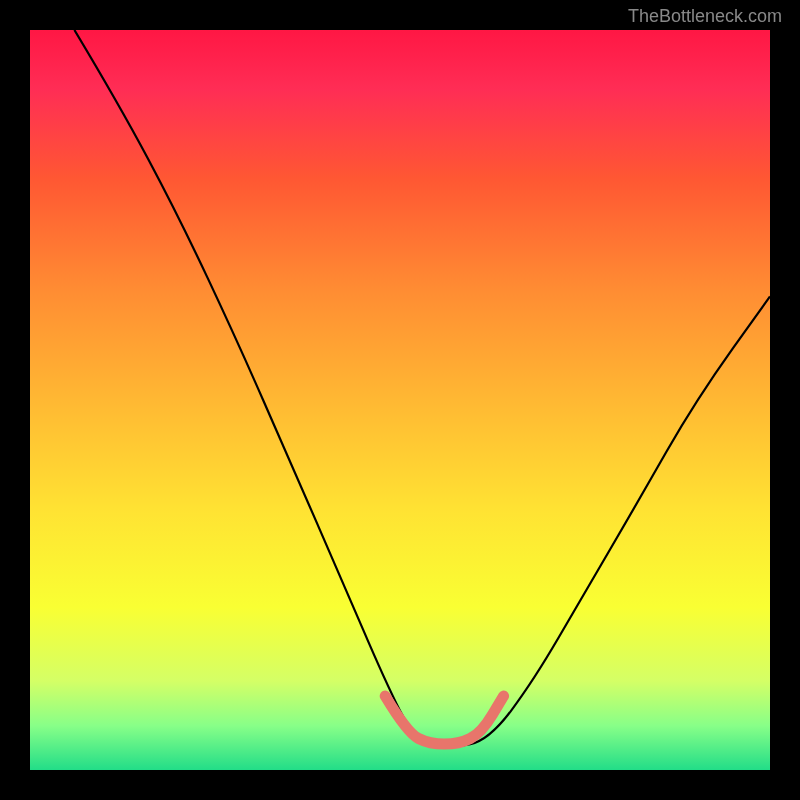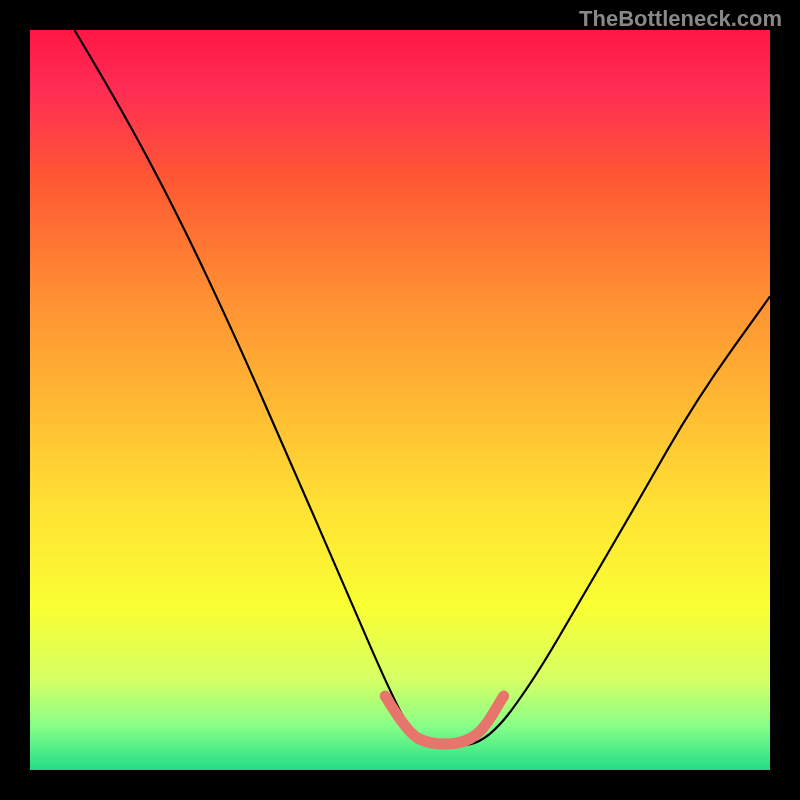--- a/index.html
+++ b/index.html
@@ -9,22 +9,22 @@
     background: #000;
     position: relative;
     overflow: hidden;
     font-family: Arial, sans-serif;
   }
   .watermark {
     position: absolute;
     top: 6px;
     right: 18px;
     color: #888;
-    font-size: 22px;
-    font-weight: 700;
+    font-size: 18px;
+    font-weight: 400;
     z-index: 10;
   }
   .plot-area {
     position: absolute;
     left: 30px;
     top: 30px;
     width: 740px;
     height: 740px;
     background: linear-gradient(to bottom,
       #ff1744 0%,

